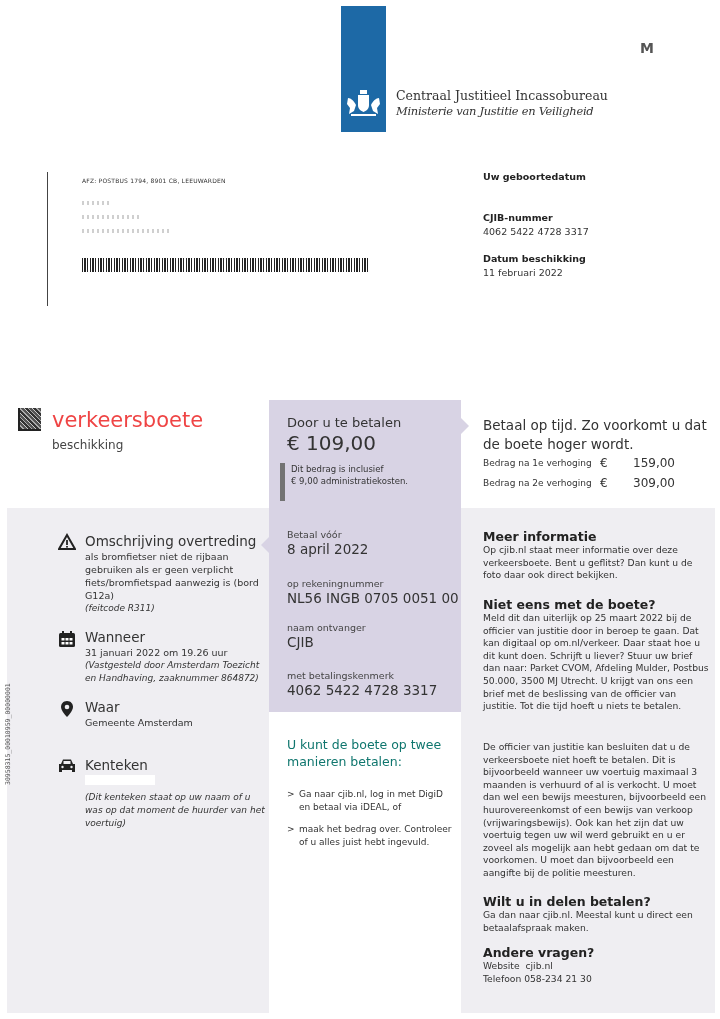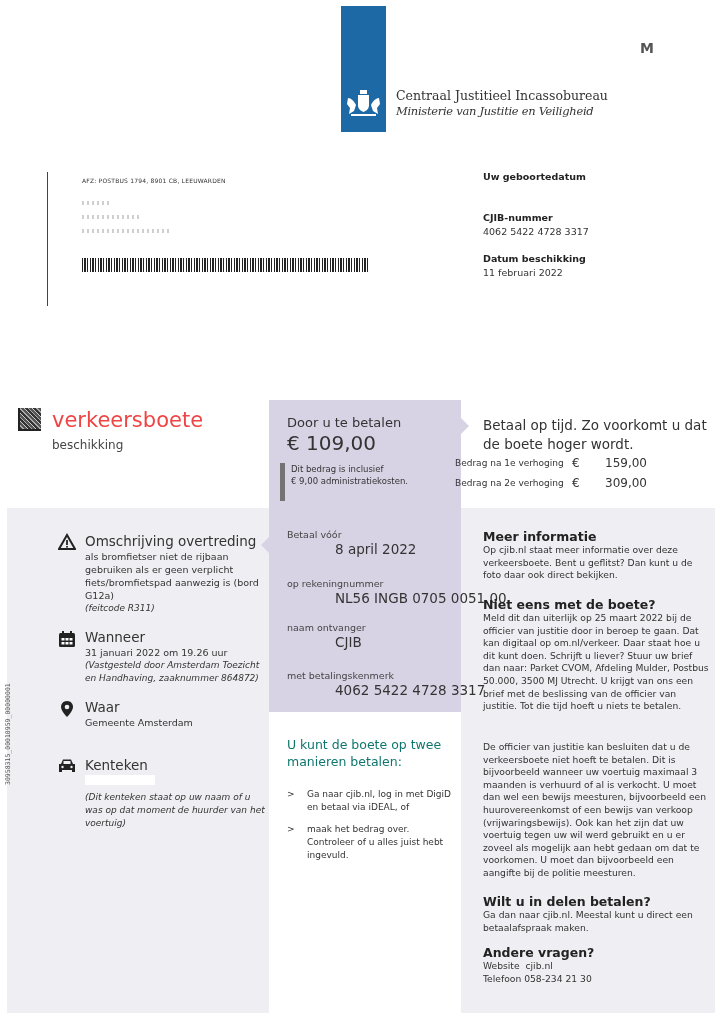--- a/index.html
+++ b/index.html
@@ -31,44 +31,44 @@
 
   .gray-band { position: absolute; left: 7px; top: 508px; width: 708px; height: 505px; background: #efeef2; }
   .purple { position: absolute; left: 269px; top: 400px; width: 192px; height: 312px; background: #d8d3e4; }
   .purple-arrow-r { position: absolute; left: 461px; top: 418px; width: 0; height: 0;
     border-top: 8px solid transparent; border-bottom: 8px solid transparent; border-left: 8px solid #d8d3e4; }
   .purple-arrow-l { position: absolute; left: 261px; top: 537px; width: 0; height: 0;
     border-top: 8px solid transparent; border-bottom: 8px solid transparent; border-right: 8px solid #d8d3e4; }
   .white-mid { position: absolute; left: 269px; top: 712px; width: 192px; height: 301px; background: #ffffff; }
 
   .p-label { position: absolute; left: 287px; font-size: 9.5px; color: #444; }
-  .p-value { position: absolute; left: 287px; font-size: 13.5px; color: #333; margin-left: 48px; }
+  .p-value { position: absolute; left: 287px; font-size: 13.5px; color: #333; }
   .p-head { position: absolute; left: 287px; top: 415px; font-size: 13px; color: #333; }
   .p-amount { position: absolute; left: 287px; top: 431px; font-size: 20px; color: #333; }
   .p-note { position: absolute; left: 280px; top: 463px; border-left: 5px solid #737373; padding-left: 6px; font-size: 8.5px; line-height: 12px; color: #333; height: 38px; }
 
   .right-head { position: absolute; left: 483px; top: 416px; font-size: 13.5px; line-height: 19px; color: #333; }
-  .raise-row { position: absolute; left: 455px; font-size: 9px; color: #333; width: 200px; }
+  .raise-row { position: absolute; left: 483px; font-size: 9px; color: #333; width: 200px; }
   .raise-row .cur { position: absolute; left: 117px; font-size: 12px; top: -2px; }
   .raise-row .amt { position: absolute; right: 8px; font-size: 12px; top: -2px; }
 
   .sec { position: absolute; left: 85px; }
   .sec-title { font-size: 13.5px; color: #333; }
   .sec-body { font-size: 9.5px; line-height: 13px; color: #333; margin-top: 1px; }
   .sec-ital { font-size: 9px; line-height: 13px; color: #333; font-style: italic; }
   .icon { position: absolute; left: 58px; width: 18px; height: 18px; }
   .redact { display: block; width: 70px; height: 10px; background: #fff; margin: 2px 0 6px; }
 
   .vert-code { position: absolute; left: 4px; top: 785px; transform-origin: left top; transform: rotate(-90deg);
     font-family: "DejaVu Sans Mono", monospace; font-size: 6.5px; color: #555; white-space: nowrap; }
 
   .howto-title { position: absolute; left: 287px; top: 736px; font-size: 12.5px; line-height: 17px; font-weight: normal; color: #0f766e; width: 170px; }
   .howto-item { position: absolute; left: 287px; font-size: 9px; line-height: 13px; color: #333; width: 170px; }
   .howto-item .mk { position: absolute; left: 0; top: 0; }
-  .howto-item .tx { margin-left: 20px; display: block; }
+  .howto-item .tx { margin-left: 12px; display: block; }
 
   .r-sec { position: absolute; left: 483px; width: 228px; }
   .r-title { font-size: 12.5px; font-weight: bold; color: #222; }
   .r-body { font-size: 9.2px; line-height: 12.6px; color: #333; }
 </style>
 </head>
 <body>
 
 <div class="logo-bar">
   <svg class="logo-emblem" viewBox="0 0 35 30">

